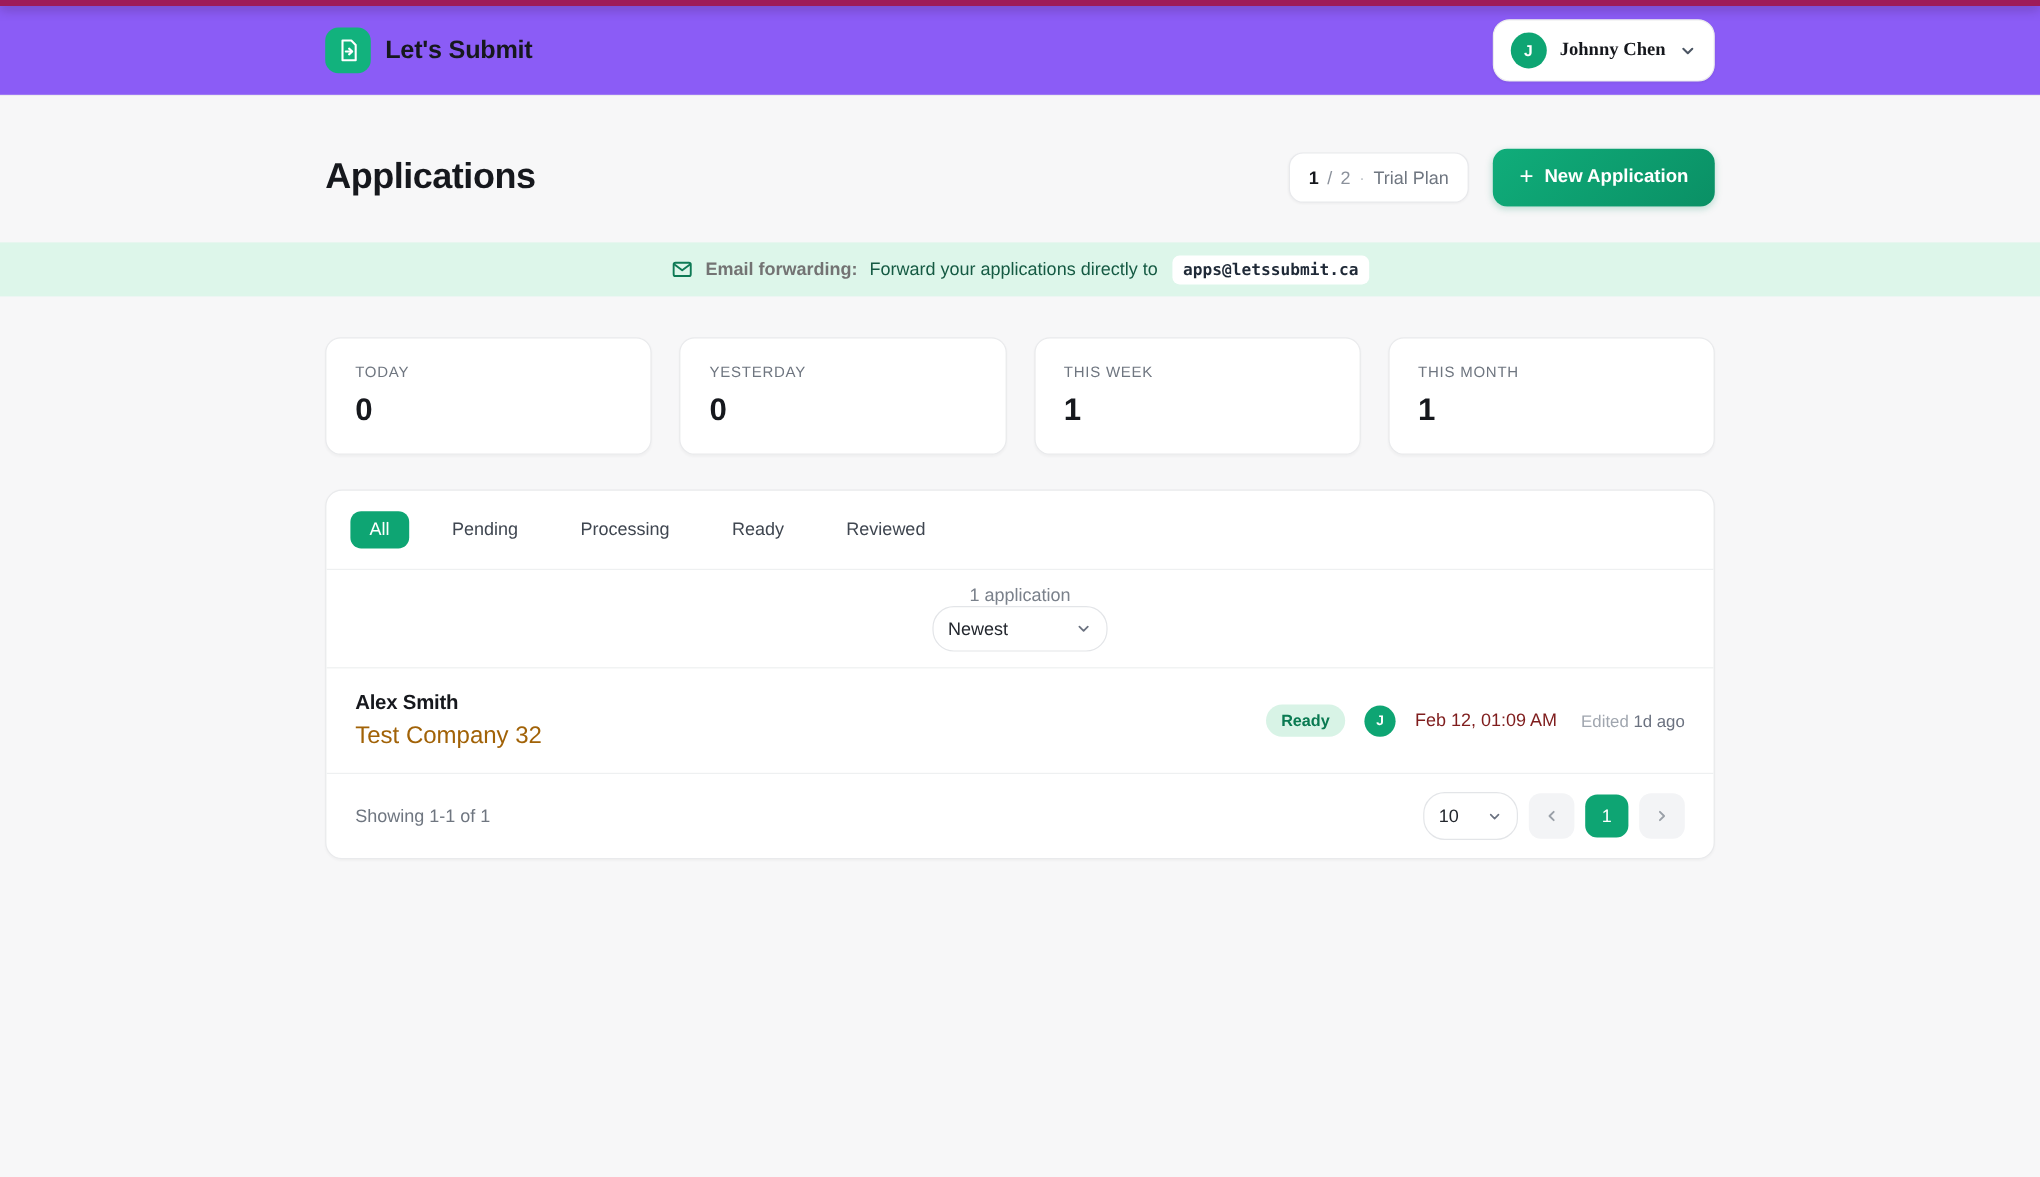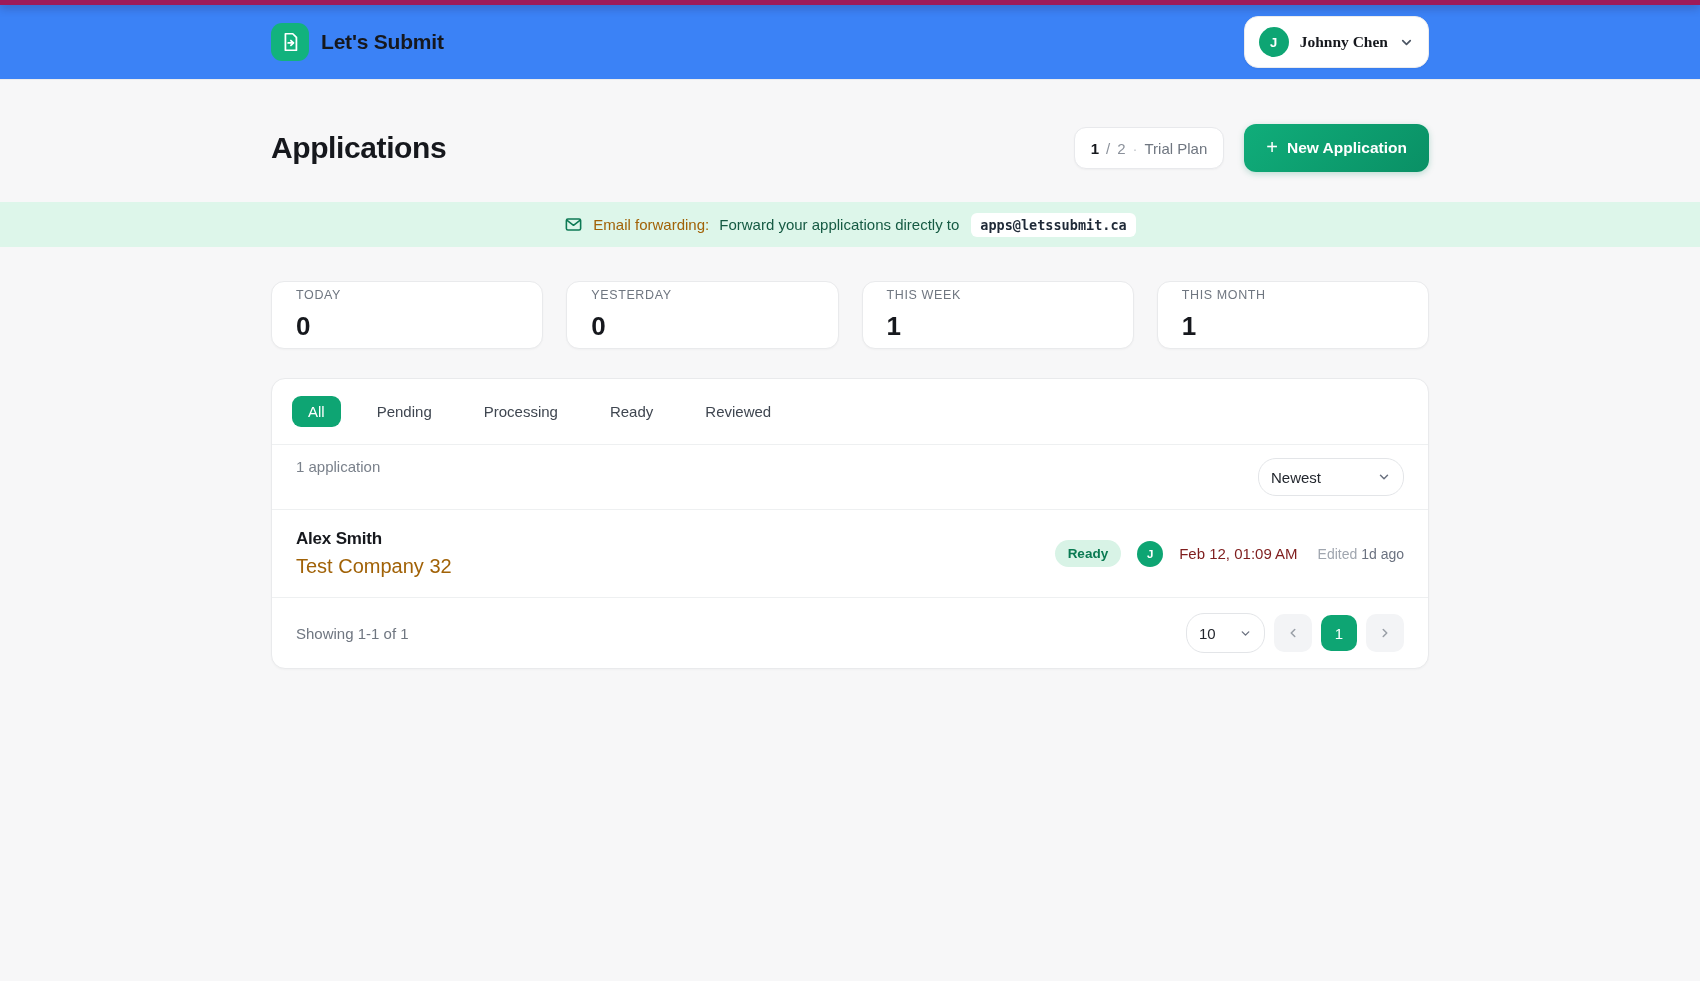--- a/index.html
+++ b/index.html
@@ -8,21 +8,21 @@
     font-family:"Liberation Sans","DejaVu Sans",sans-serif;
     background:#f7f7f8; color:#16181d; overflow:hidden;
     -webkit-font-smoothing:antialiased;
   }
   .container { width:1158px; margin:0 auto; }
 
   
   .topbar { height:5px; background:#9e1b5a; box-shadow:0 2px 10px rgba(40,10,30,.35); position:relative; z-index:5; }
 
   
-  .header { background:#3b82f6; border-bottom:1px solid #ececee; height:75px; }
+  .header { background:#8b5cf6; border-bottom:1px solid #ececee; height:75px; }
   .header-inner { height:100%; display:flex; align-items:center; justify-content:space-between; }
   .brand { display:flex; align-items:center; gap:12px; cursor:pointer; }
   .brand-icon { width:38px; height:38px; border-radius:11px; background:#12b27d; display:flex; align-items:center; justify-content:center; }
   .brand-name { font-size:21px; font-weight:700; letter-spacing:-0.2px; }
   .user-chip { display:flex; align-items:center; gap:11px; background:#fff; border:1px solid #ececee; border-radius:14px; padding:10px 14px; box-shadow:0 1px 2px rgba(0,0,0,.05); cursor:pointer; }
   .avatar { border-radius:50%; background:#0ea573; color:#fff; display:flex; align-items:center; justify-content:center; font-weight:700; }
   .avatar.lg { width:30px; height:30px; font-size:13px; }
   .avatar.sm { width:26px; height:26px; font-size:11.5px; }
   .user-name { font-size:15.5px; font-weight:600;font-family:Liberation Serif, serif; }
 
@@ -36,37 +36,37 @@
   .plan-dot { color:#c3c7cc; }
   .plan-label { color:#6f7680; }
   .btn-primary { display:flex; align-items:center; gap:9px; height:48px; padding:0 22px; border:none; border-radius:12px;
     background:linear-gradient(135deg,#10ad7a,#0a9065); color:#fff; font-size:15.5px; font-weight:600; cursor:pointer;
     font-family:inherit; box-shadow:0 2px 6px rgba(12,140,100,.25); }
   .btn-plus { font-size:20px; font-weight:400; line-height:1; margin-top:-2px; }
 
   
   .banner { background:#ddf6ea; height:45px; display:flex; align-items:center; justify-content:center; }
   .banner-inner { display:flex; align-items:center; gap:10px; font-size:15px; color:#155a43; }
-  .banner-bold { font-weight:400; color:#a16207; }
+  .banner-bold { font-weight:700; color:#737373; }
   .banner-email { font-family:"DejaVu Sans Mono","Liberation Mono",monospace; font-weight:700; font-size:13.5px; color:#1f2937;
     background:#fff; border-radius:6px; padding:4px 9px; margin-left:2px; }
 
   
   .stats { display:flex; gap:23px; margin-top:34px; }
-  .stat-card { flex:1; background:#fff; border:1px solid #e9eaec; border-radius:13px; padding:6px 24px; box-shadow:0 1px 2px rgba(0,0,0,.03); }
+  .stat-card { flex:1; background:#fff; border:1px solid #e9eaec; border-radius:13px; padding:21px 24px; box-shadow:0 1px 2px rgba(0,0,0,.03); }
   .stat-label { font-size:12.5px; font-weight:500; letter-spacing:.05em; color:#6f7680; }
   .stat-value { font-size:26px; font-weight:700; margin-top:9px; letter-spacing:-0.3px; }
 
   
   .main-card { background:#fff; border:1px solid #e9eaec; border-radius:14px; margin-top:29px; box-shadow:0 1px 2px rgba(0,0,0,.03); overflow:hidden; }
   .tabs { display:flex; align-items:center; gap:20px; padding:17px 20px; border-bottom:1px solid #eef0f1; }
   .tab { font-size:15px; color:#3f4650; padding:7px 16px; border-radius:9px; cursor:pointer; }
   .tab.active { background:#0ea573; color:#fff; font-weight:500; }
 
-  .list-header { display:flex; align-items:flex-start; justify-content:space-between; padding:13px 24px; border-bottom:1px solid #eef0f1; }
+  .list-header { display:flex; align-items:center; justify-content:space-between; padding:13px 24px; border-bottom:1px solid #eef0f1;flex-direction:column; }
   .count-text { font-size:15px; color:#7a818b; }
   .select { display:flex; align-items:center; justify-content:space-between; gap:10px; background:#fff; border:1px solid #e3e5e8; border-radius:18px; padding:0 12px; cursor:pointer; font-size:15px; color:#23272e; }
   .select.sort { width:146px; height:38px; }
   .select.size { width:79px; height:40px; }
   .chev { flex:none; display:block; }
 
   .row { display:flex; align-items:center; justify-content:space-between; padding:19px 24px; border-bottom:1px solid #eef0f1; cursor:pointer; }
   .row-name { font-size:17px; font-weight:700; letter-spacing:-0.2px; }
   .row-company { font-size:20px; color:#a16207; margin-top:6px; }
   .row-meta { display:flex; align-items:center; gap:16px; }

